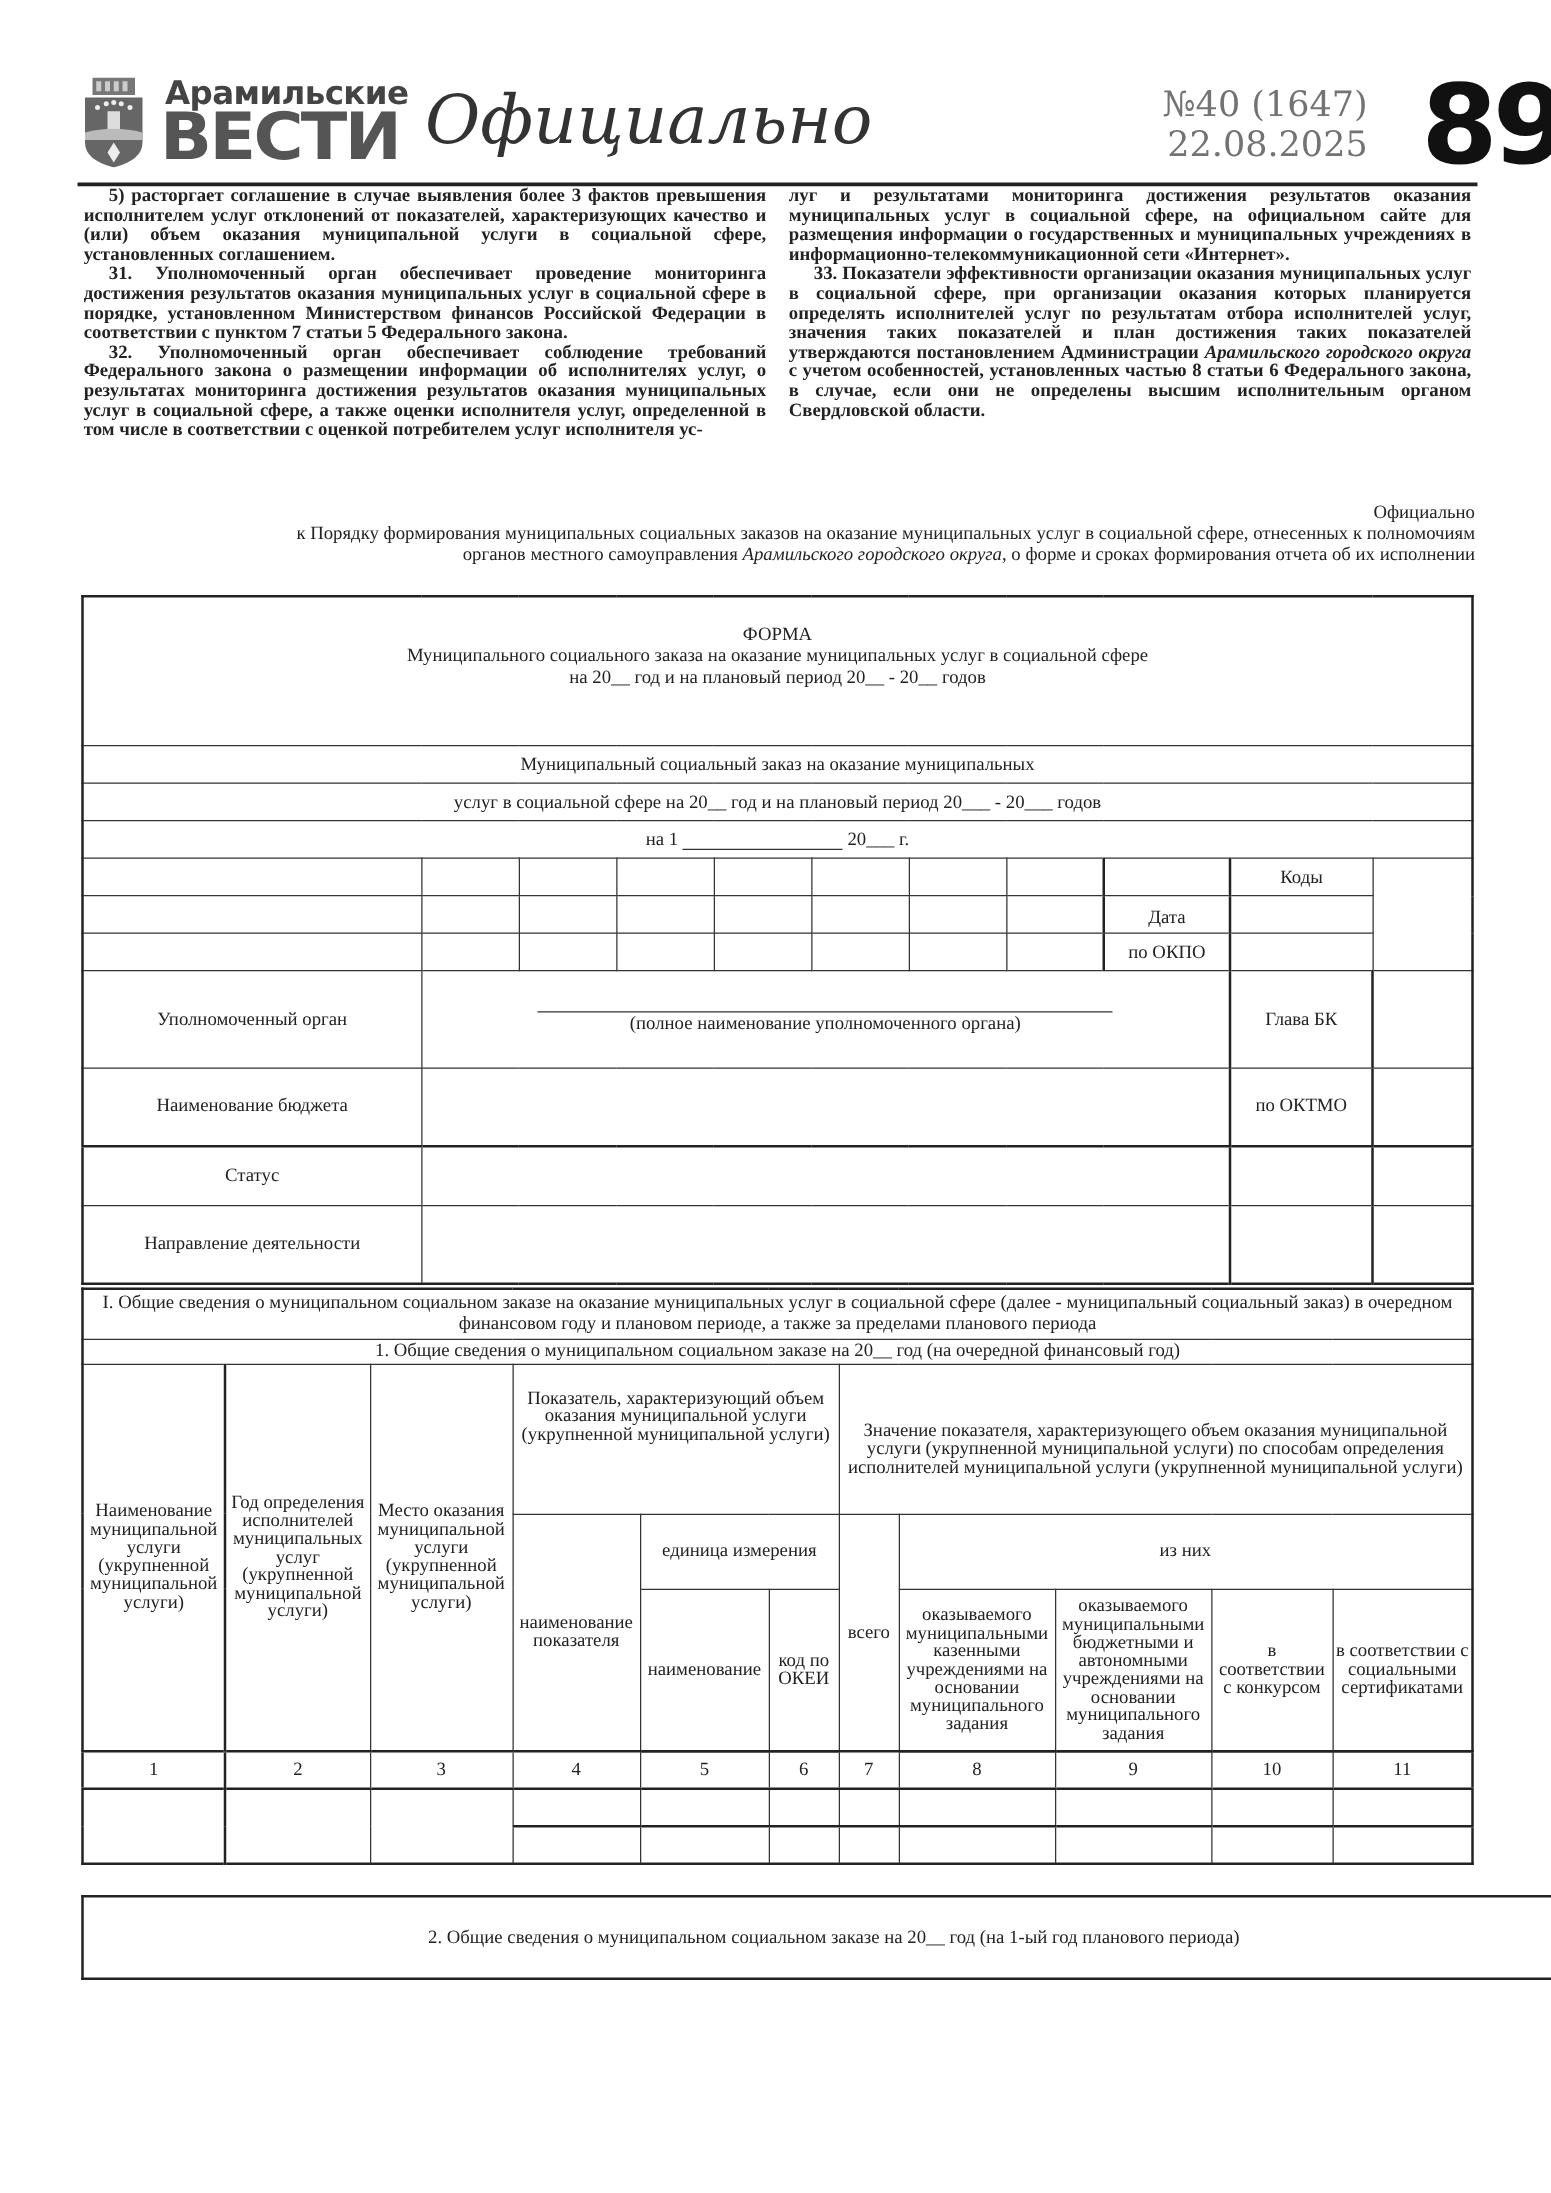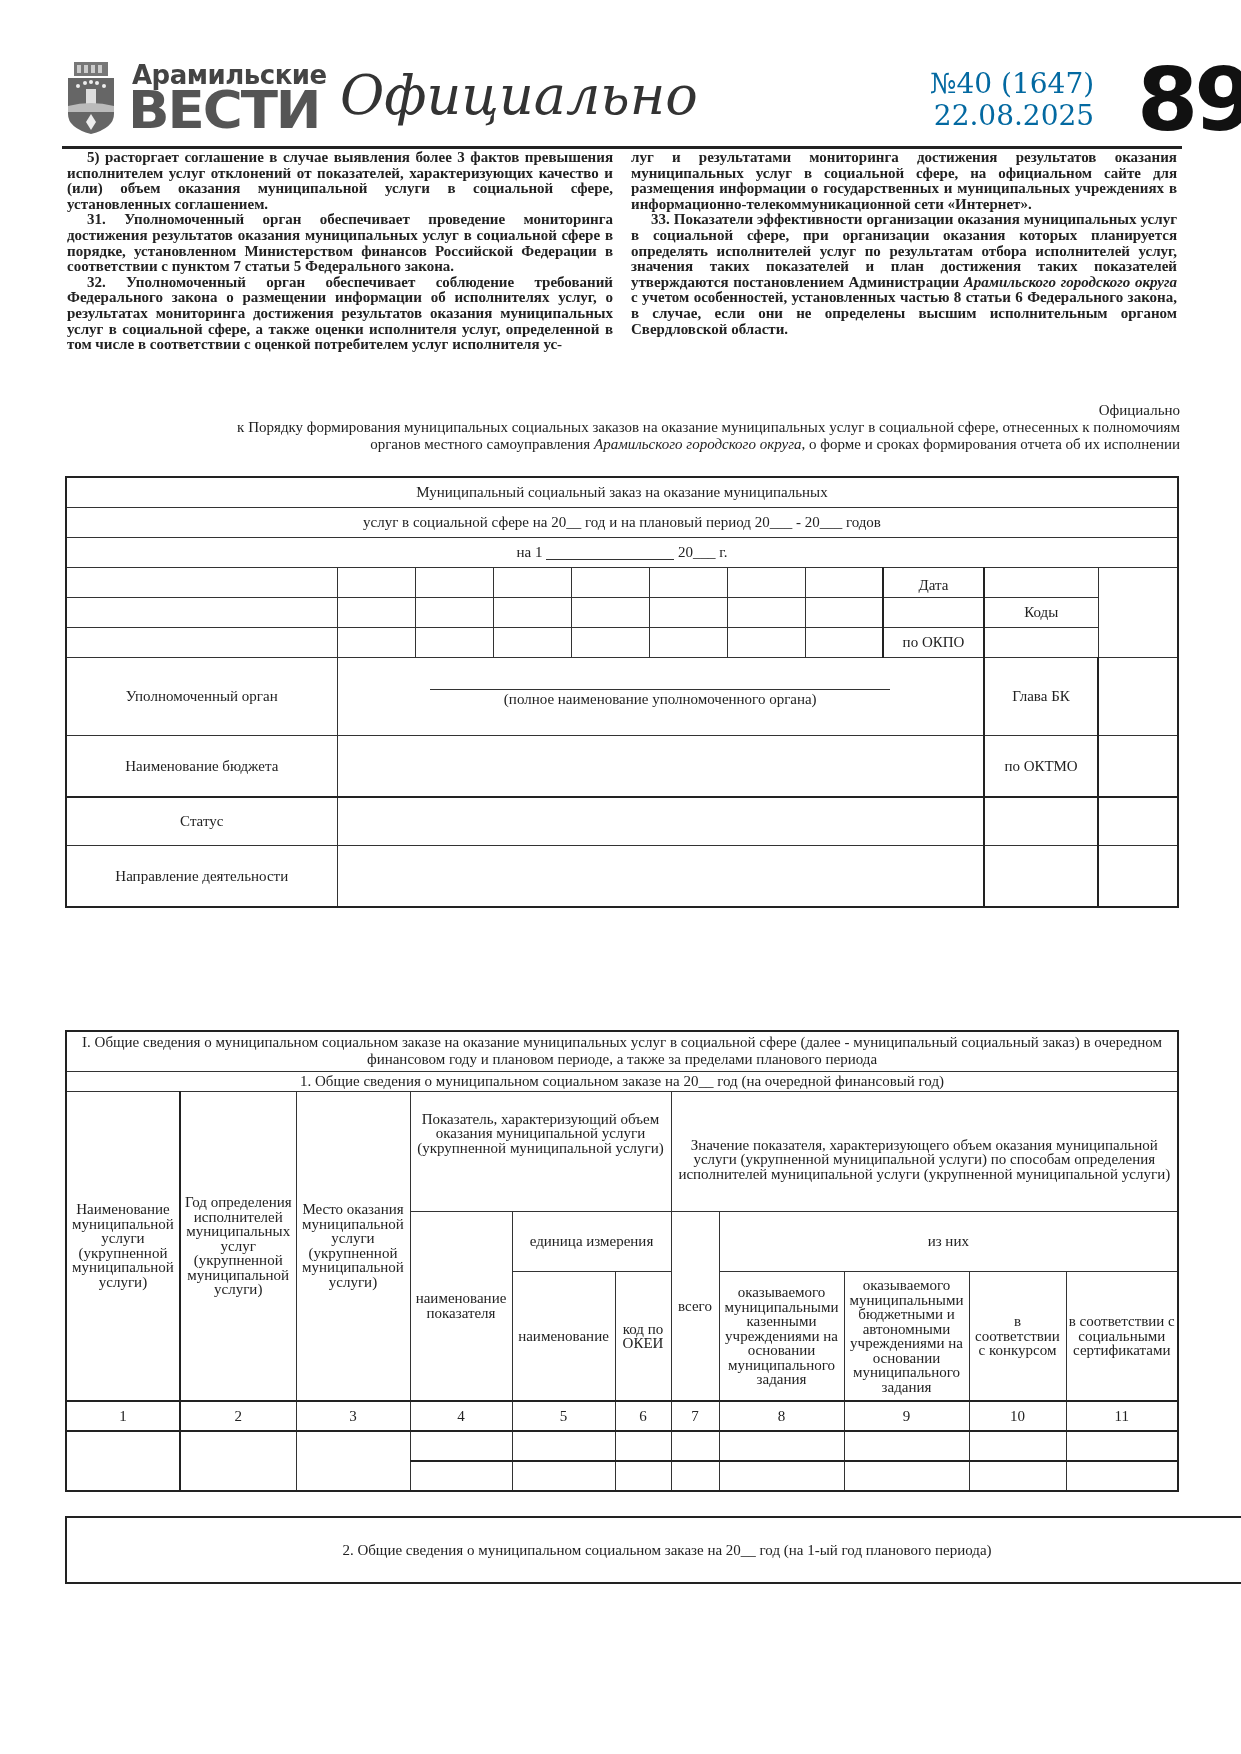--- a/index.html
+++ b/index.html
@@ -4,21 +4,21 @@
 <style>
   html, body { margin: 0; padding: 0; background: #fff; }
   body { width: 1241px; height: 1754px; position: relative; font-family: "Liberation Serif", serif; color: #222; overflow: hidden; }
 
   
   .masthead { position: absolute; left: 62px; top: 56px; width: 1120px; height: 90px; }
   .logo-emblem { position: absolute; left: 4px; top: 6px; width: 50px; height: 72px; }
   .logo-top { position: absolute; left: 70px; top: 4px; font-family: "DejaVu Sans", sans-serif; font-weight: bold; font-size: 26px; color: #444; letter-spacing: -0.5px; }
   .logo-bottom { position: absolute; left: 66px; top: 24px; font-family: "DejaVu Sans", sans-serif; font-weight: bold; font-size: 52px; color: #555; letter-spacing: -2px; transform: scaleX(1.05); transform-origin: left; }
   .section-title { position: absolute; left: 278px; top: 8px; font-family: "DejaVu Serif", serif; font-style: italic; font-size: 54px; color: #333; }
-  .issue { position: absolute; left: 868px; top: 12px; font-family: "DejaVu Serif", serif; font-size: 28px; color: #0369a1; text-align: right; line-height: 32px; }
+  .issue { position: absolute; left: 868px; top: 12px; font-family: "DejaVu Serif", serif; font-size: 28px; color: #737373; text-align: right; line-height: 32px; }
   .page-num { position: absolute; left: 1075px; top: -8px; font-family: "DejaVu Sans", sans-serif; font-weight: bold; font-size: 88px; color: #111; letter-spacing: -4px; }
   .head-rule { position: absolute; left: 62px; top: 146px; width: 1120px; height: 3px; background: #222; }
 
   
   .col { position: absolute; top: 150px; width: 546px; font-size: 15px; line-height: 15.6px; text-align: justify; }
   .col p { margin: 0; text-indent: 20px; font-weight: bold; }
   .col p.cont { text-indent: 0; }
   .col-left { left: 67px; }
   .col-right { left: 631px; }
   .ital { font-style: italic; }
@@ -96,20 +96,27 @@
       <col style="width:78px">
       <col style="width:78px">
       <col style="width:78px">
       <col style="width:78px">
       <col style="width:78px">
       <col style="width:101px">
       <col style="width:114px">
       <col style="width:80px">
   </colgroup>
   <tbody>
+      <tr>
+    <td colspan="11" class="form-head" style="height:96px;vertical-align:top;padding-top:22px;">
+      <div>ФОРМА</div>
+      <div>Муниципального социального заказа на оказание муниципальных услуг в социальной сфере</div>
+      <div>на 20__ год и на плановый период 20__ - 20__ годов</div>
+    </td>
+  </tr>
   <tr style="height:30px">
         <td colspan="11">Муниципальный социальный заказ на оказание муниципальных</td>
       </tr>
   <tr style="height:30px">
         <td colspan="11">услуг в социальной сфере на 20__ год и на плановый период 20___ - 20___ годов</td>
       </tr>
   <tr style="height:30px">
         <td colspan="11">
     <span>на 1</span>
     <span class="blank" style="width:128px"></span>
@@ -118,34 +125,34 @@
       </tr>
   <tr style="height:30px">
     <td></td>
         <td></td>
         <td></td>
         <td></td>
         <td></td>
         <td></td>
         <td></td>
         <td></td>
+    <td class="thick-l"></td>
+    <td class="thick-l">Коды</td>
+  </tr>
+  <tr style="height:30px">
+    <td></td>
+        <td></td>
+        <td></td>
+        <td></td>
+        <td></td>
+        <td></td>
+        <td></td>
+        <td></td>
     <td class="thick-l" style="vertical-align:bottom;padding-bottom:4px;">Дата</td>
     <td class="thick-l"></td>
-  </tr>
-  <tr style="height:30px">
-    <td></td>
-        <td></td>
-        <td></td>
-        <td></td>
-        <td></td>
-        <td></td>
-        <td></td>
-        <td></td>
-    <td class="thick-l"></td>
-    <td class="thick-l">Коды</td>
   </tr>
   <tr style="height:30px">
     <td></td>
         <td></td>
         <td></td>
         <td></td>
         <td></td>
         <td></td>
         <td></td>
         <td></td>

